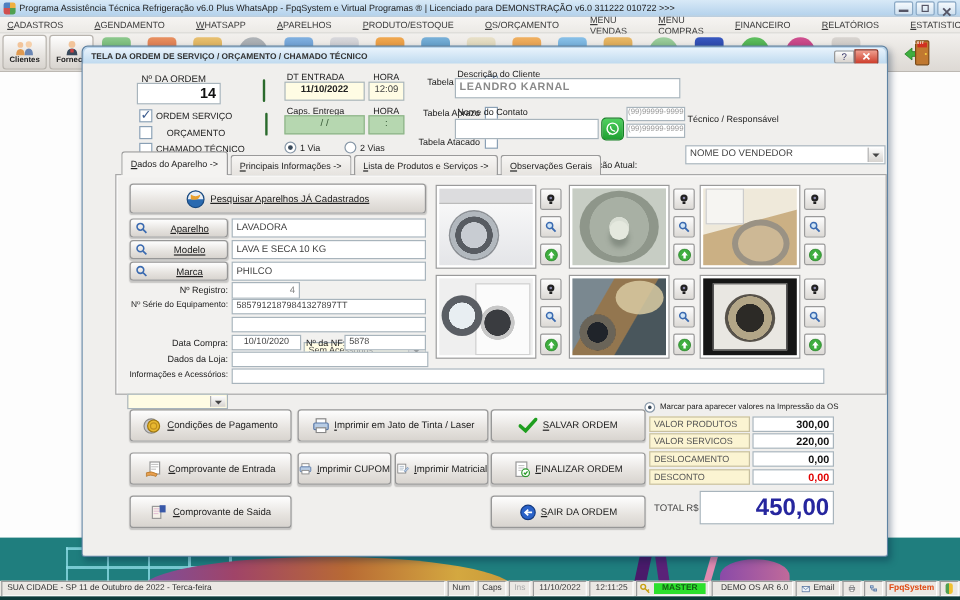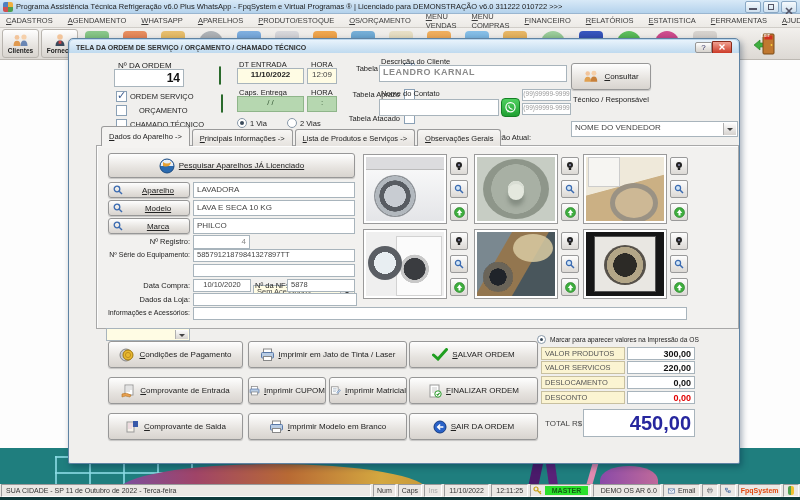--- a/index.html
+++ b/index.html
@@ -90,21 +90,21 @@
   <span style="width:14px;height:10px;background:linear-gradient(#f6fafd,#cfe0ef);border:1px solid #8aa8c4;border-radius:2px;margin-left:2px;position:relative">
       <i style="position:absolute;inset:2px 4px;border:1.5px solid #556"></i>
     </span>
   <span style="width:14px;height:10px;background:linear-gradient(#f6fafd,#cfe0ef);border:1px solid #8aa8c4;border-radius:2px;margin-left:2px;position:relative">
     <svg width="14" height="10" viewBox="0 0 14 10">
         <path d="M4 2 L10 8 M10 2 L4 8" stroke="#556" stroke-width="1.6"></path>
       </svg>
   </span>
 </div>
 
-<div class="abs" style="left:0;top:14px;width:800px;height:14px;background:linear-gradient(#f6f4f2,#eceae6);border-bottom:1px solid #d0cdc8;display:flex;align-items:center;gap:15px;padding:2px 6px;font-size:7.5px;color:#3a3a3a;box-sizing:border-box">
+<div class="abs" style="left:0;top:14px;width:800px;height:14px;background:linear-gradient(#f6f4f2,#eceae6);border-bottom:1px solid #d0cdc8;display:flex;align-items:center;gap:26px;padding:2px 6px;font-size:7.5px;color:#3a3a3a;box-sizing:border-box">
   <span><u>C</u>ADASTROS</span>
   <span><u>A</u>GENDAMENTO</span>
   <span><u>W</u>HATSAPP</span>
   <span><u>A</u>PARELHOS</span>
   <span><u>P</u>RODUTO/ESTOQUE</span>
   <span><u>O</u>S/ORÇAMENTO</span>
   <span><u>M</u>ENU VENDAS</span>
   <span><u>M</u>ENU COMPRAS</span>
   <span><u>F</u>INANCEIRO</span>
   <span><u>R</u>ELATÓRIOS</span>
@@ -257,29 +257,20 @@
     <span class="abs" style="left:432px;top:45px;width:19px;height:19px;background:linear-gradient(#4fd05f,#1fa032);border-radius:4px;border:1px solid #148024;display:flex;align-items:center;justify-content:center">
       <svg width="13" height="13" viewBox="0 0 13 13">
         <circle cx="6.5" cy="6.2" r="4.6" fill="none" stroke="#fff" stroke-width="1.2"></circle>
         <path d="M3.2 11.6 L4.2 9.2 L5.8 10.4 Z" fill="#fff"></path>
         <path d="M4.8 4.6 q0 3 3.4 3.6" fill="none" stroke="#fff" stroke-width="1.1" stroke-linecap="round"></path>
       </svg>
     </span>
     <div class="abs field" style="left:453px;top:36px;width:49px;height:12px;font-size:6.5px;color:#999;text-align:center;padding:0">(99)99999-9999</div>
     <div class="abs field" style="left:453px;top:50px;width:49px;height:12px;font-size:6.5px;color:#999;text-align:center;padding:0">(99)99999-9999</div>
 
-    <div class="abs btn" style="left:502px;top:10px;width:80px;height:27px">
-      <svg width="17" height="13" viewBox="0 0 18 13">
-        <circle cx="5" cy="3.4" r="2.4" fill="#f2c49a"></circle>
-          <path d="M1.5 12 Q1.5 6.8 5 6.8 Q8.5 6.8 8.5 12 Z" fill="#e0a050"></path>
-        <circle cx="11.6" cy="3" r="2.6" fill="#f6d0aa"></circle>
-          <path d="M8.1 12 Q8.1 6.4 11.6 6.4 Q15.1 6.4 15.1 12 Z" fill="#c8803a"></path>
-      </svg>
-      <span><u>C</u>onsultar</span>
-    </div>
     <div class="abs lbl" style="left:504px;top:42px;font-size:7.5px">Técnico / Responsável</div>
     <div class="abs field dd" style="left:502px;top:50px;width:167px;height:16px">
       <span>NOME DO VENDEDOR</span>
       <span class="ddarrow"></span>
     </div>
 
     
     <div class="abs" style="left:32px;top:76px;display:flex;align-items:flex-end;z-index:3">
       <span class="tab active"><u>D</u>ados do Aparelho -&gt;</span>
       <span class="tab"><u>P</u>rincipais Informações -&gt;</span>
@@ -296,21 +287,21 @@
     <div class="abs" style="left:27px;top:92px;width:643px;height:184px;background:#f2f1ef;border:1px solid #a8a8a8;box-shadow:inset 1px 1px 0 #fdfdfd"></div>
 
     
     <div class="abs btn" style="left:39px;top:100px;width:247px;height:25px">
       <svg width="16" height="16" viewBox="0 0 16 16">
         <circle cx="8" cy="8" r="7" fill="#2a6ab0"></circle>
         <path d="M1 8 a7 7 0 0 1 14 0 Z" fill="#e8eef6"></path>
         <path d="M4 4 q4 3 8 0 q-1 6 -8 4 Z" fill="#e8a030"></path>
         <circle cx="8" cy="8" r="7" fill="none" stroke="#1a4a80"></circle>
       </svg>
-      <span class="ul-full">Pesquisar Aparelhos JÁ Licenciado</span>
+      <span class="ul-full">Pesquisar Aparelhos JÁ Cadastrados</span>
     </div>
 
     
     <div class="abs btn" style="left:39px;top:129px;width:82px;height:16px;justify-content:flex-start;padding-left:4px">
       <svg width="10" height="10" viewBox="0 0 10 10">
           <circle cx="4" cy="4" r="2.8" fill="none" stroke="#3a6ab0" stroke-width="1.3"></circle>
           <path d="M6.2 6.2 L9 9" stroke="#3a6ab0" stroke-width="1.4"></path>
         </svg>
       <span class="ul-full" style="flex:1;text-align:center">Aparelho</span>
     </div>
@@ -556,28 +547,20 @@
       <span><u>I</u>mprimir CUPOM</span>
     </div>
     <div class="abs btn" style="left:260px;top:324px;width:78px;height:27px">
       <svg width="14" height="13" viewBox="0 0 15 13">
         <rect x="2" y="1.5" width="9" height="10" fill="#fff" stroke="#888"></rect>
         <path d="M4 4 h5 M4 6 h5 M4 8 h4" stroke="#9ab" stroke-width="0.8"></path>
         <path d="M9 9 l4 -4 l1.4 1.4 l-4 4 Z" fill="#b8cce4" stroke="#5878a8" stroke-width="0.6"></path>
       </svg>
       <span><u>I</u>mprimir Matricial</span>
     </div>
-    <div class="abs btn" style="left:179px;top:360px;width:159px;height:27px">
-      <svg width="15" height="13" viewBox="0 0 15 13">
-        <rect x="3.5" y="1" width="8" height="4" fill="#fff" stroke="#888"></rect>
-        <rect x="1.5" y="4.5" width="12" height="5.5" rx="1" fill="#b8cce4" stroke="#5878a8"></rect>
-        <rect x="3.5" y="8.5" width="8" height="4" fill="#fff" stroke="#888"></rect>
-      </svg>
-      <span><u>I</u>mprimir Modelo em Branco</span>
-    </div>
 
     <div class="abs btn" style="left:340px;top:288px;width:129px;height:27px">
       <svg width="16" height="13" viewBox="0 0 16 13">
         <path d="M1.5 7 L6 11 L14.5 1.5" fill="none" stroke="#1f9e1f" stroke-width="3" stroke-linecap="round"></path>
       </svg>
       <span><u>S</u>ALVAR ORDEM</span>
     </div>
     <div class="abs btn" style="left:340px;top:324px;width:129px;height:27px">
       <svg width="14" height="14" viewBox="0 0 14 14">
         <rect x="2" y="1" width="9" height="12" fill="#fff" stroke="#999"></rect>

